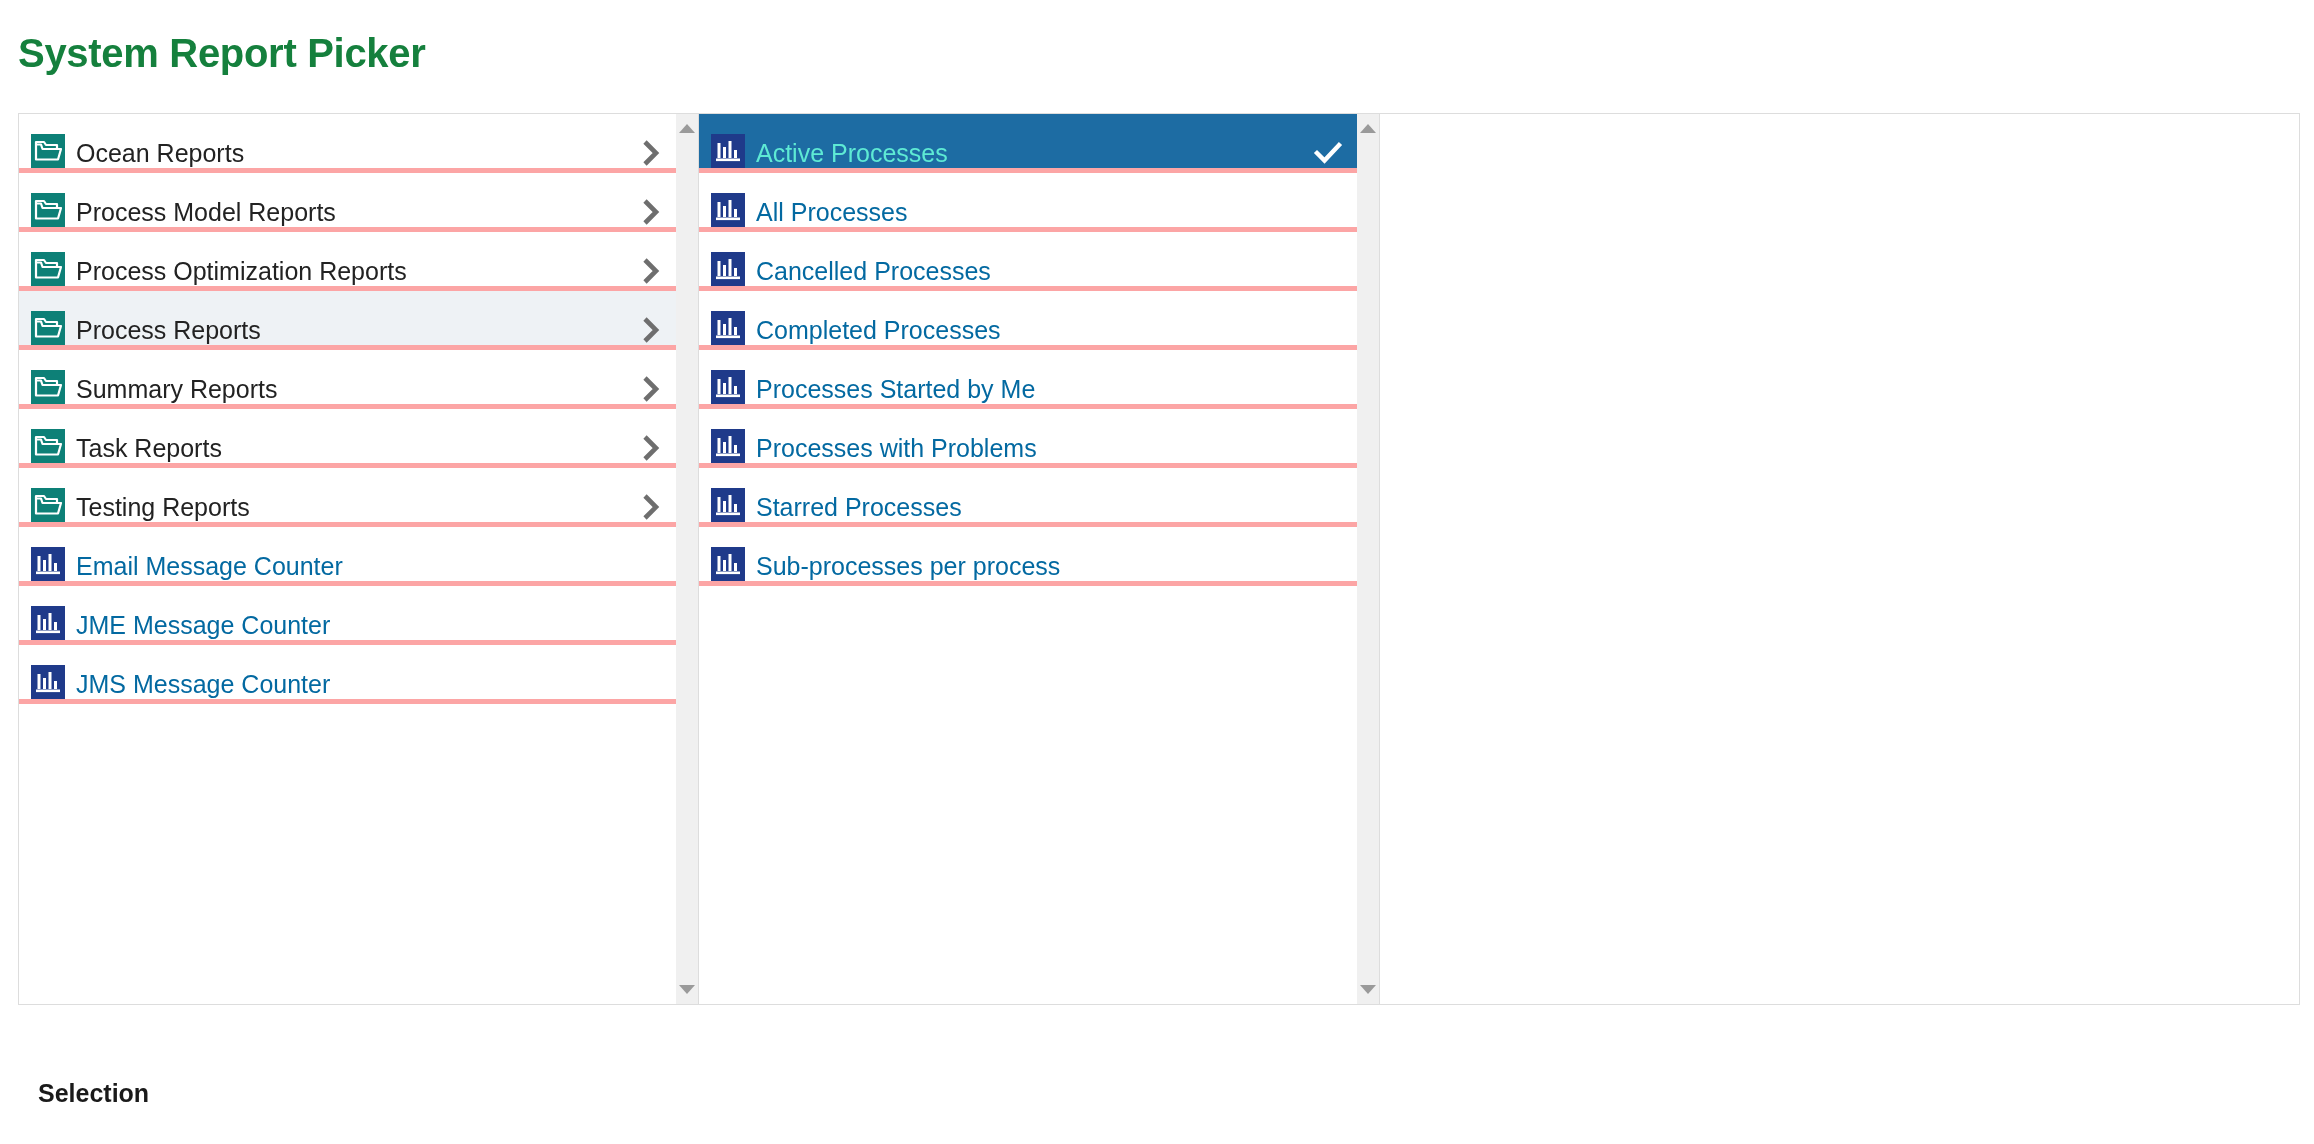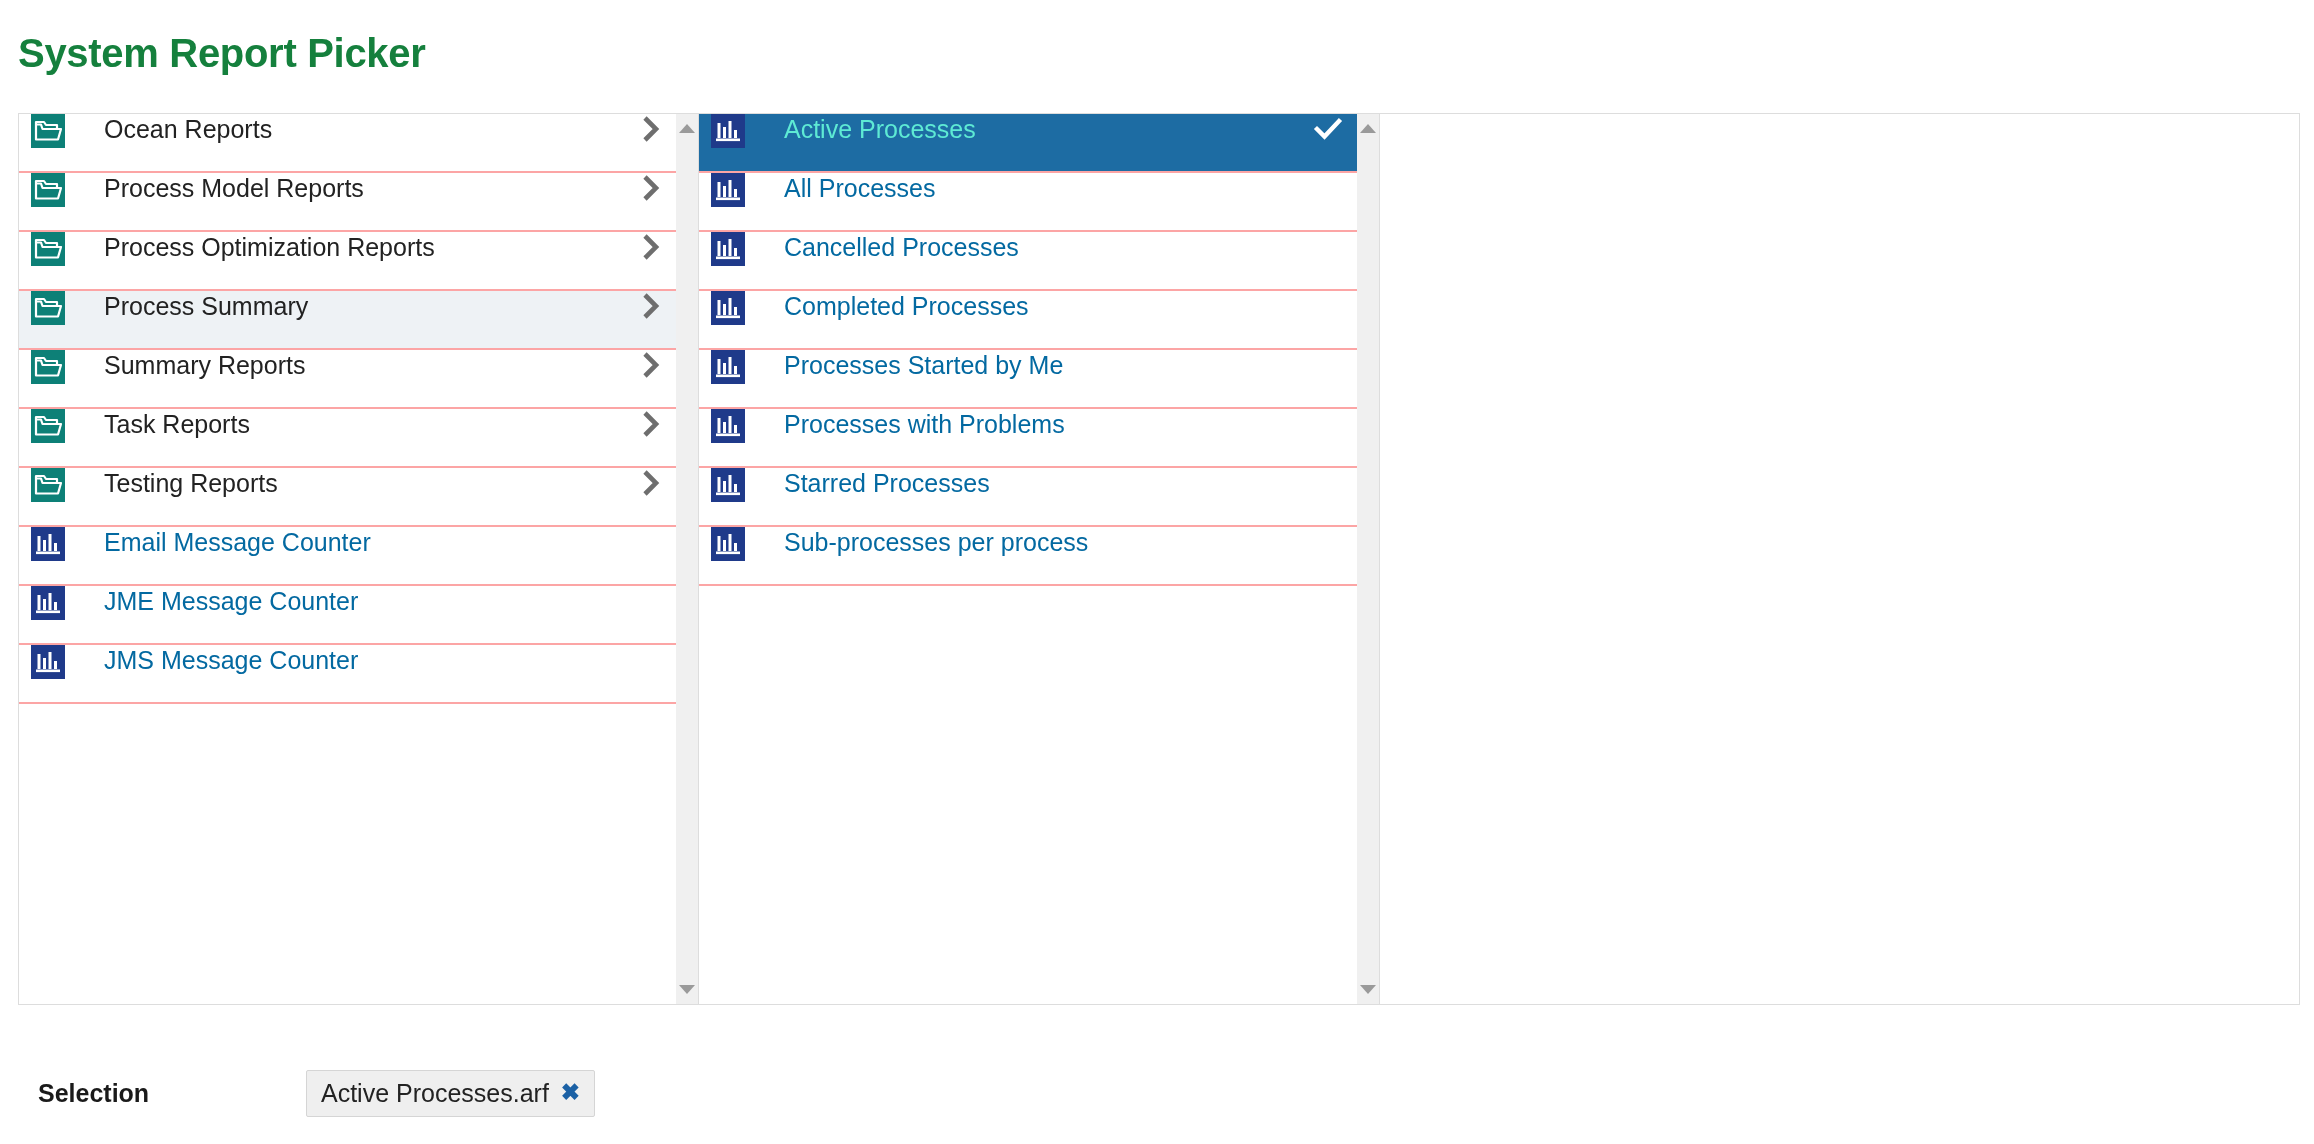--- a/index.html
+++ b/index.html
@@ -85,30 +85,29 @@
     border-bottom: 9px solid #9a9a9a;
   }
   .sb-arrow.down {
     bottom: 10px;
     border-top: 9px solid #9a9a9a;
   }
 
   
   .row {
     display: flex;
-    align-items: flex-start;
+    align-items: flex-end;
     height: 59px;
     box-sizing: border-box;
-    border-bottom: 2px solid #fca5a5;
+    border-bottom: 5px solid #fca5a5;
     padding-left: 12px;
     padding-right: 14px;
     background: #ffffff;
     cursor: pointer;
     white-space: nowrap;
-    gap: 28px;
   }
   .row.highlighted { background: #eef2f5; }
   .row.selected    { background: #1d6ca3; }
 
   .row-icon {
     width: 34px;
     height: 34px;
     flex: 0 0 34px;
     margin-right: 11px;
     display: flex;
@@ -229,21 +228,21 @@
             </svg></span>
         </div>
         <div class="row folder highlighted">
           <span class="row-icon">
             <svg width="34" height="34" viewBox="0 0 34 34">
               <rect x="0" y="0" width="34" height="34" fill="#0d8077"></rect>
               <path d="M5 10.5 L5 25.5 L27 25.5 L30 15 L11.5 15 L10 10.5 Z" fill="none" stroke="#ffffff" stroke-width="2.2" stroke-linejoin="round"></path>
               <path d="M5 10.5 L5 8 L13 8 L15 11 L26 11 L26 15" fill="none" stroke="#ffffff" stroke-width="2.2" stroke-linejoin="round"></path>
             </svg>
           </span>
-          <span class="row-label">Process Summary</span>
+          <span class="row-label">Process Reports</span>
           <span class="chevron"><svg width="22" height="30" viewBox="0 0 22 30">
               <path d="M5 4 L16 15 L5 26" fill="none" stroke="#6e6e6e" stroke-width="4.6" stroke-linecap="butt" stroke-linejoin="miter"></path>
             </svg></span>
         </div>
         <div class="row folder ">
           <span class="row-icon">
             <svg width="34" height="34" viewBox="0 0 34 34">
               <rect x="0" y="0" width="34" height="34" fill="#0d8077"></rect>
               <path d="M5 10.5 L5 25.5 L27 25.5 L30 15 L11.5 15 L10 10.5 Z" fill="none" stroke="#ffffff" stroke-width="2.2" stroke-linejoin="round"></path>
               <path d="M5 10.5 L5 8 L13 8 L15 11 L26 11 L26 15" fill="none" stroke="#ffffff" stroke-width="2.2" stroke-linejoin="round"></path>
@@ -443,17 +442,13 @@
   </div>
 
   <div class="column-wrap">
     <div class="column col-right" id="col2"></div>
   </div>
 
 </div>
 
 <div class="selection-bar">
   <div class="selection-label">Selection</div>
-  <div id="chips"><span class="selection-chip">
-        <span>Active Processes.arf</span>
-        <span class="chip-remove">✖</span>
-      </span></div>
 </div>
 
 </body></html>

